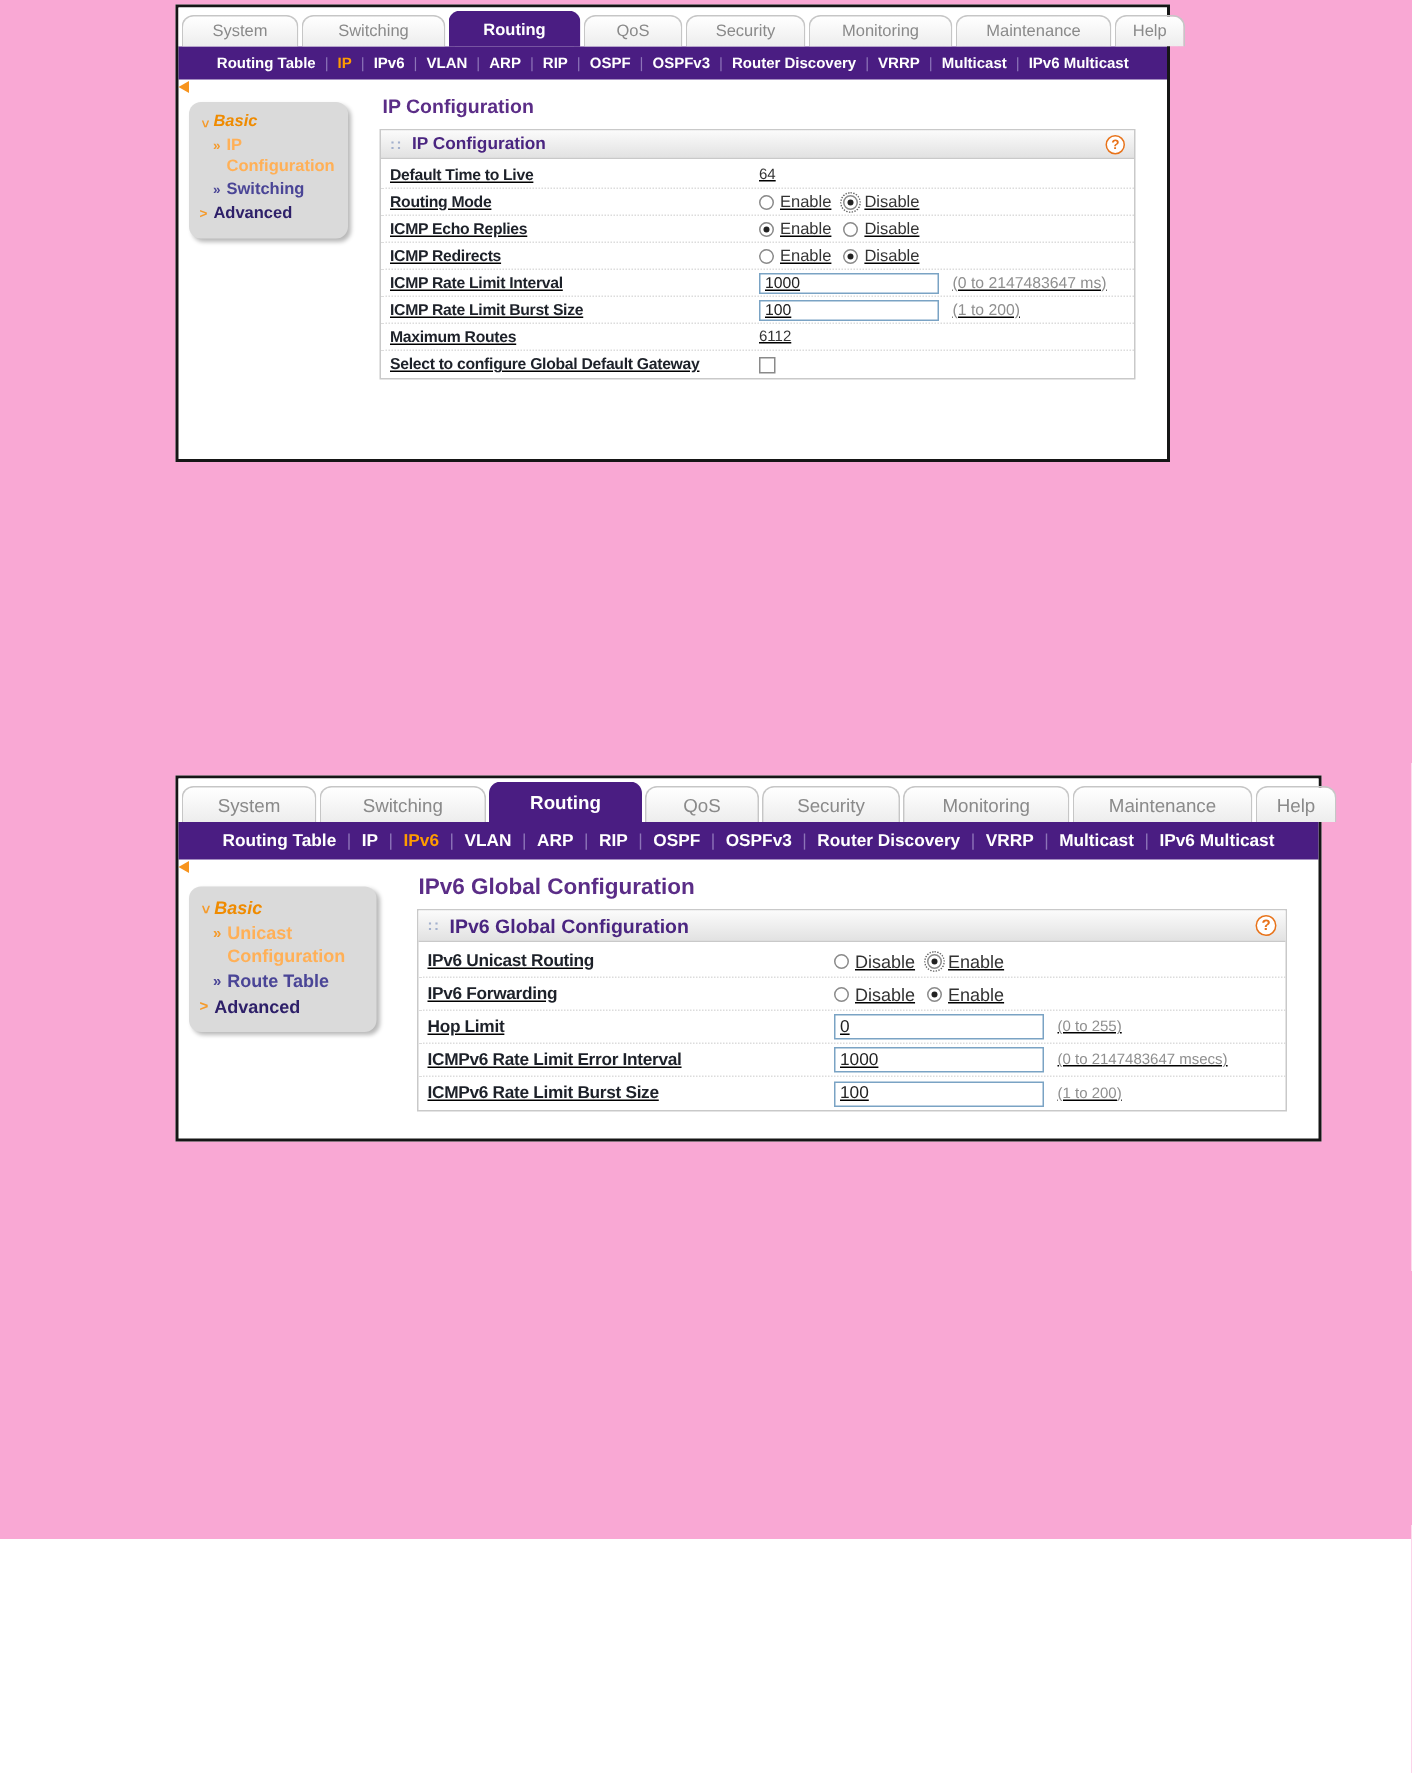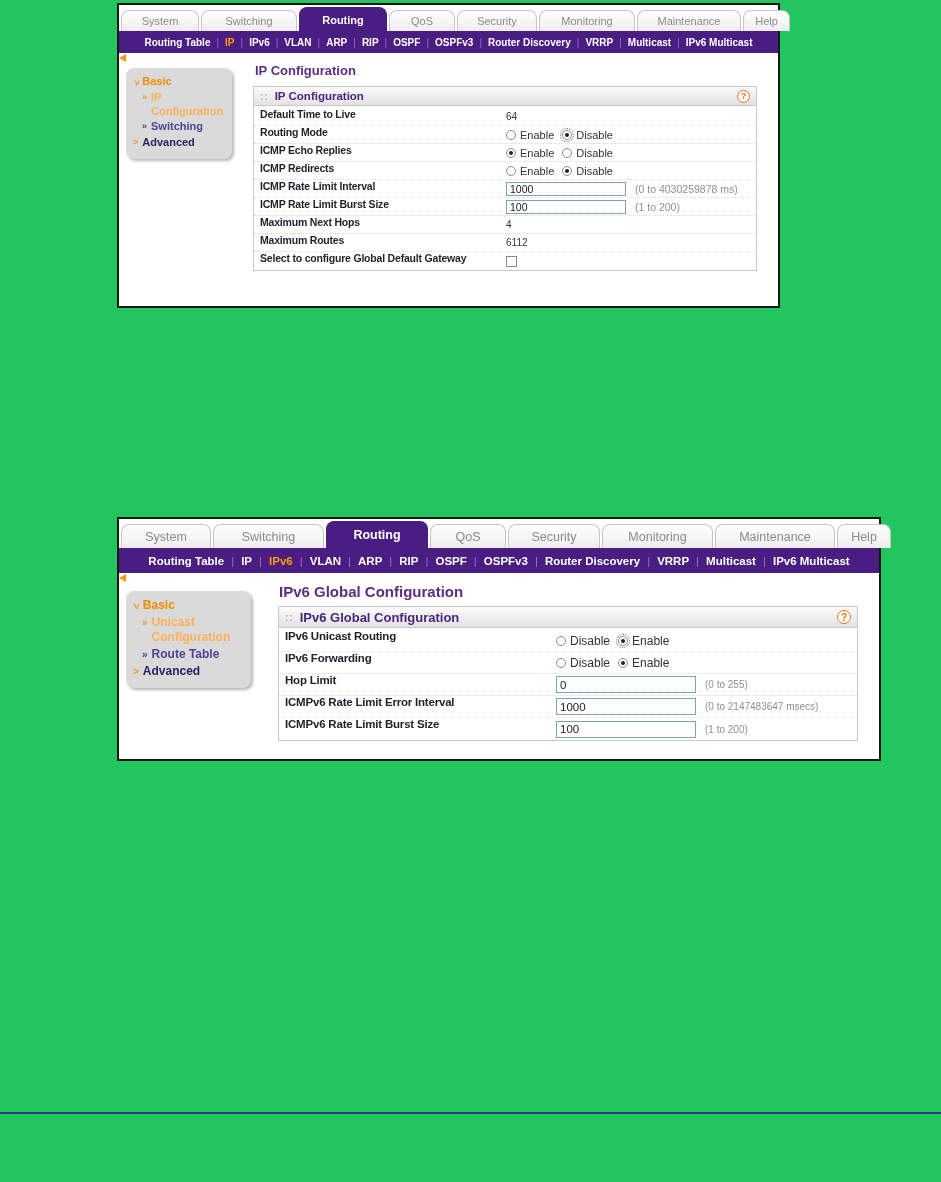--- a/index.html
+++ b/index.html
@@ -1,18 +1,18 @@
 <!DOCTYPE html>
 <html><head>
 <meta charset="utf-8">
 <style>
   * { box-sizing: border-box; margin: 0; padding: 0; }
   html,body { background:#fff; }
   body { font-family:"Liberation Sans","DejaVu Sans",sans-serif; }
-  #page { position:relative; width:941px; height:1182px; background:#22c55e; overflow:hidden; }
+  #page { position:relative; width:941px; height:1026px; background:#f9a8d4; overflow:hidden; }
 
   
   .shot { position:absolute; background:#fff; border:2px solid #161616; }
   #shot1 { left:117px; top:3px;   width:663px; height:305px; }
   #shot2 { left:117px; top:517px; width:764px; height:244px; }
 
   
   .tabbar { display:flex; align-items:flex-end; background:#fff; padding:2px 2px 0 2px; gap:2px; height:26px; }
   .s2 .tabbar { height:29px; }
   .tab { height:21px; border:1px solid #c6c6c6; border-bottom:none; border-radius:8px 8px 0 0;
@@ -39,21 +39,21 @@
   
   .sidebar { position:absolute; left:7px; top:15px; width:106px; background:#dadada;
              border-radius:8px; padding:7px 4px 9px 7px; box-shadow:2px 2px 3px rgba(0,0,0,.28);
              font-size:11px; font-weight:bold; display:flex; flex-direction:column; gap:2px; }
   .s2 .sidebar { top:18px; width:125px; font-size:12px; }
   .side-item { display:flex; gap:4px; line-height:1.25; cursor:pointer; }
   .side-item.indent { padding-left:9px; }
   .side-item .marker { flex:0 0 auto; font-size:9px; line-height:1.5; }
   .s2 .side-item .marker { font-size:10px; }
   .marker.rot90 { display:inline-block; transform:rotate(90deg); transform-origin:50% 55%; }
-  .c-basic    { color:#ef8b00; }
+  .c-basic    { color:#ef8b00;font-style:italic; }
   .c-selected { color:#ffb057; }
   .c-normal   { color:#4a4596; }
   .c-advanced { color:#2e2069; }
   .m-orange   { color:#f59a2a; }
   .m-purple   { color:#4a4596; }
 
   
   .page-title { position:absolute; left:136px; top:10px; color:#5b2d87; font-weight:bold; font-size:13px; }
   .s2 .page-title { left:160px; top:10px; font-size:15px; }
 
@@ -65,21 +65,21 @@
   .s2 .panel-header { height:21px; }
   .grip { color:#a3b0cd; font-weight:bold; font-size:10px; margin-right:6px; letter-spacing:1px; }
   .panel-title { color:#4a2580; font-weight:bold; font-size:11.5px; }
   .s2 .panel-title { font-size:13px; }
   .help { margin-left:auto; width:13px; height:13px; border:1px solid #e8731a; border-radius:50%;
           color:#e8731a; font-size:9px; font-weight:bold; display:flex; align-items:center;
           justify-content:center; cursor:pointer; background:#fff; }
   .s2 .help { width:14px; height:14px; font-size:10px; }
 
   .panel-body { padding-top:2px; }
-  .panel-row { display:flex; height:18px; padding:0 6px; border-bottom:1px dotted #dcdcdc; }
+  .panel-row { display:flex; align-items:center; height:18px; padding:0 6px; border-bottom:1px dotted #dcdcdc;text-decoration:underline; }
   .panel-row:last-child { border-bottom:none; }
   .s2 .panel-row { height:22px; }
   .row-label { flex:0 0 246px; font-weight:bold; font-size:10.5px; color:#1d2129; letter-spacing:-0.2px; }
   .s2 .row-label { flex:0 0 271px; font-size:11.5px; }
   .row-ctrl { display:flex; align-items:center; }
 
   .static-value { font-size:10px; color:#333; }
 
   .radio { width:10px; height:10px; border:1px solid #8a8a8a; border-radius:50%; background:#fff;
            margin-right:4px; position:relative; cursor:pointer; flex:0 0 auto; }
@@ -200,34 +200,28 @@
                 <span class="radio"></span>
                 <span class="radio-label">Enable</span>
                 <span class="radio selected"></span>
                 <span class="radio-label">Disable</span>
               </div>
             </div>
             <div class="panel-row">
               <div class="row-label">ICMP Rate Limit Interval</div>
               <div class="row-ctrl">
                 <input class="field" type="text" value="1000" style="">
-                <span class="hint">(0 to 4030259878 ms)</span>
+                <span class="hint">(0 to 2147483647 ms)</span>
               </div>
             </div>
             <div class="panel-row">
               <div class="row-label">ICMP Rate Limit Burst Size</div>
               <div class="row-ctrl">
                 <input class="field" type="text" value="100" style="">
                 <span class="hint">(1 to 200)</span>
-              </div>
-            </div>
-            <div class="panel-row">
-              <div class="row-label">Maximum Next Hops</div>
-              <div class="row-ctrl">
-                <span class="static-value">4</span>
               </div>
             </div>
             <div class="panel-row">
               <div class="row-label">Maximum Routes</div>
               <div class="row-ctrl">
                 <span class="static-value">6112</span>
               </div>
             </div>
             <div class="panel-row">
               <div class="row-label">Select to configure Global Default Gateway</div>

